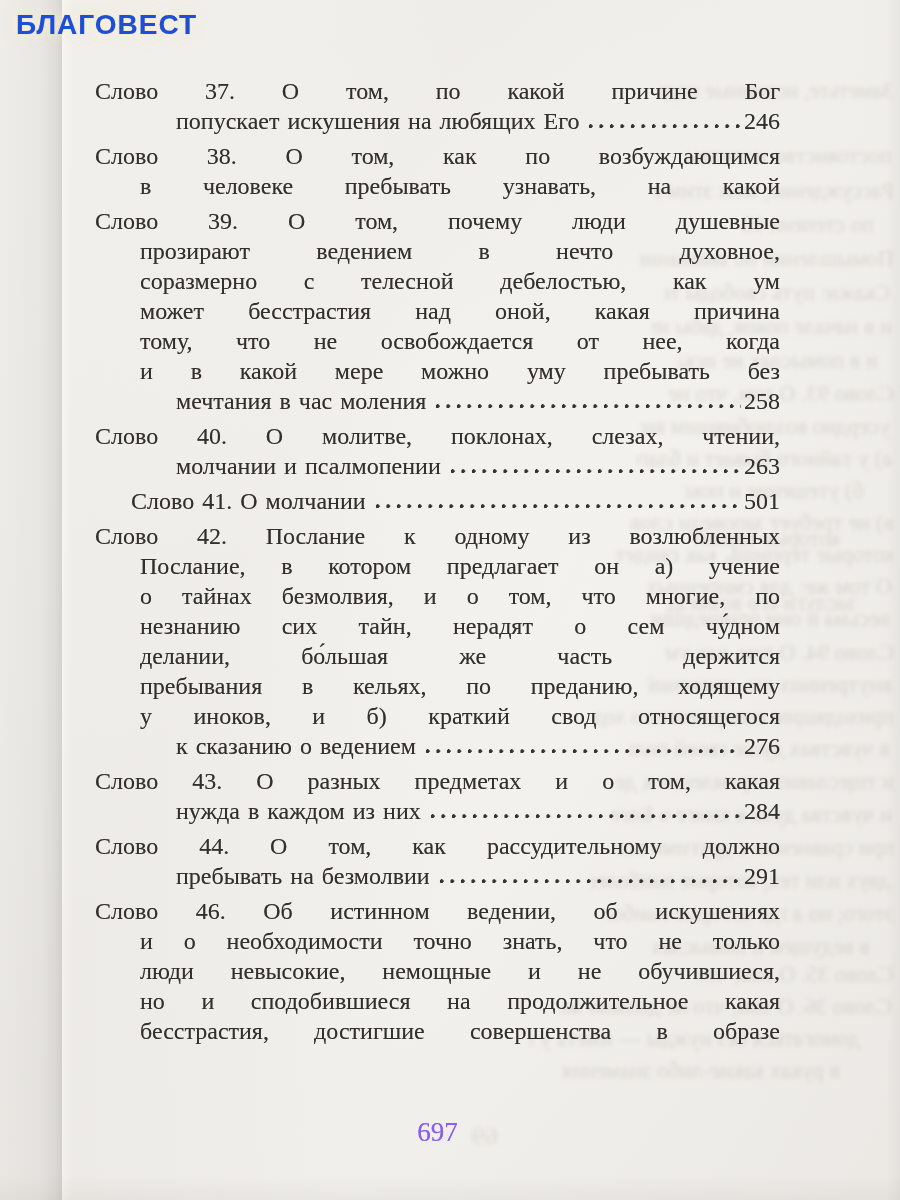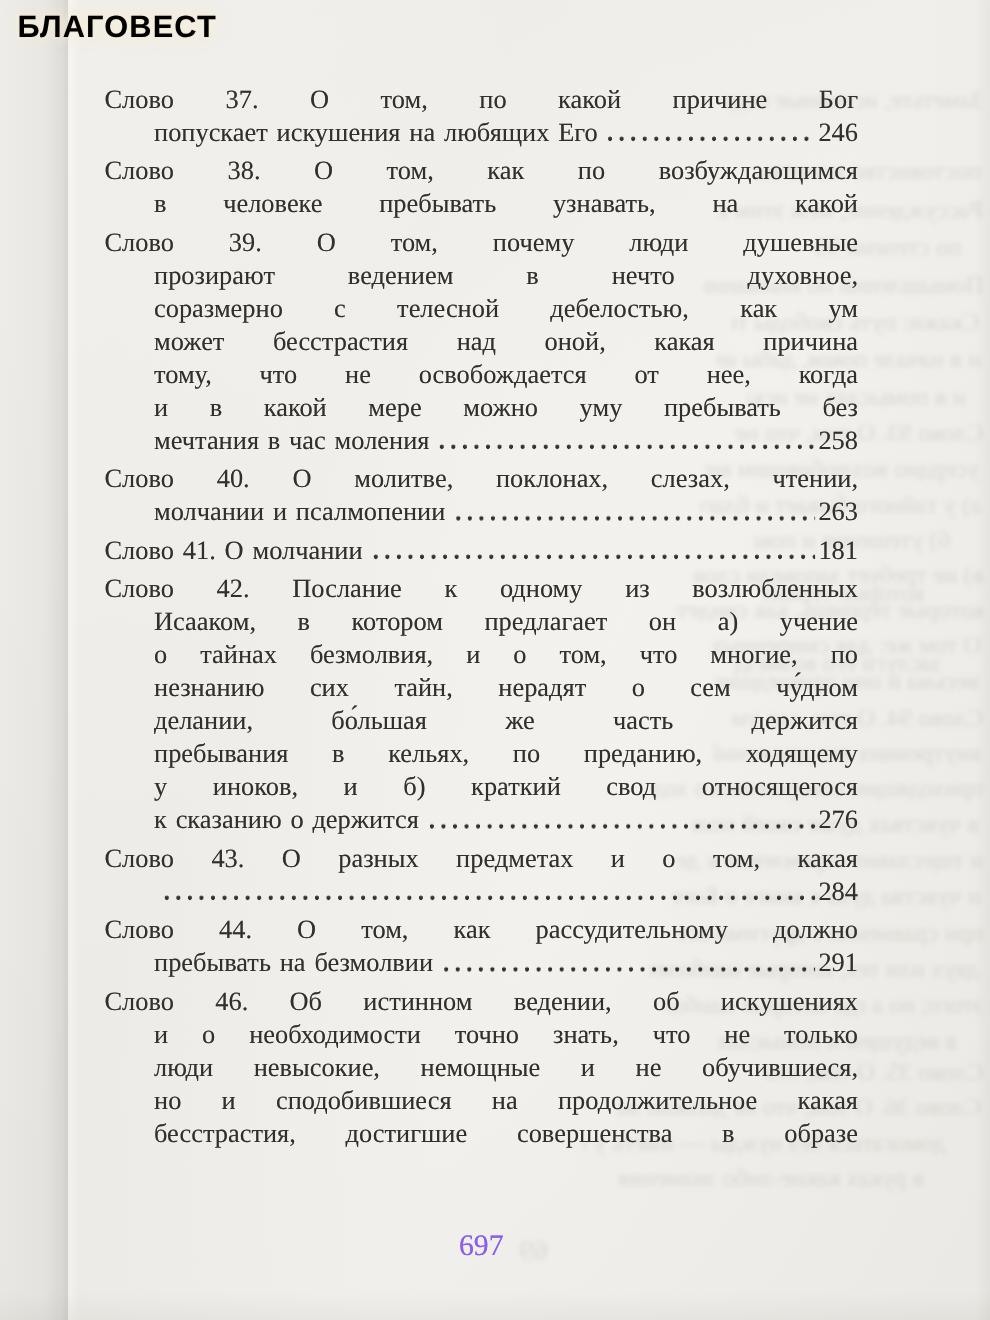--- a/index.html
+++ b/index.html
@@ -28,42 +28,42 @@
   .paper-sheen {
     position:absolute; inset:0; z-index:1; pointer-events:none;
     background:
       radial-gradient(ellipse at 48% 35%, rgba(255,255,255,.10), rgba(90,85,75,.03) 95%),
       linear-gradient(113deg, rgba(255,255,255,.12) 0%, rgba(215,212,205,.10) 34%, rgba(255,255,255,.08) 60%, rgba(210,207,200,.10) 100%);
   }
   
   .watermark {
     position:absolute; left:16px; top:9px; z-index:4;
     font-family:"Liberation Sans", sans-serif; font-weight:bold;
-    font-size:28px; letter-spacing:1px; color:#000000;
+    font-size:28px; letter-spacing:1px; color:#1d4ed8;
     text-shadow:0 0 1px rgba(172,138,110,.4),
                 0 0 9px rgba(250,240,214,.95),
                 0 0 18px rgba(250,240,214,.85);
   }
   
   .ghost-layer { position:absolute; inset:0; z-index:2; pointer-events:none; }
   .ghost {
     position:absolute; white-space:nowrap; overflow:hidden;
     transform:scaleX(-1); filter:blur(2.3px);
     color:#c7c4bd; opacity:.55; font-size:22.5px; line-height:26px;
   }
   
   .toc {
     position:absolute; left:95px; top:76px; width:685px; z-index:3;
     color:#32302c; font-size:24px; line-height:30px; word-spacing:2px;
     text-shadow:0 0 .6px rgba(50,48,44,.45);
   }
   .entry { margin-bottom:5px; }
   .line { text-align:justify; text-align-last:justify; -moz-text-align-last:justify; }
   .line.cont { padding-left:45px; }
-  .line.final { display:flex; align-items:baseline; text-align:left; text-align-last:auto; -moz-text-align-last:auto; }
+  .line.final { display:flex; align-items:baseline; text-align:left; text-align-last:auto;margin-left:36px; -moz-text-align-last:auto; }
   .final .entry-text { flex:0 0 auto; }
   .final .dots {
     flex:1 1 auto; align-self:flex-end; height:7px; margin:0 3px 6px 7px;
     background-image:radial-gradient(circle at 2.6px 3.2px, #34322e 1.7px, rgba(0,0,0,0) 2.15px);
     background-size:10.5px 7px; background-repeat:repeat-x; background-position:2px 0;
   }
   .final .page-num { flex:0 0 auto; }
   
   .folio-row {
     position:absolute; left:95px; top:1117px; width:685px; z-index:3;
@@ -148,40 +148,41 @@
       <div class="line final cont">
         <span class="entry-text">молчании и псалмопении</span>
         <span class="dots"></span>
         <span class="page-num">263</span>
       </div>
     </div>
     <div class="entry">
       <div class="line final">
         <span class="entry-text">Слово 41. О молчании</span>
         <span class="dots"></span>
-        <span class="page-num">181</span>
+        <span class="page-num">501</span>
       </div>
     </div>
     <div class="entry">
       <div class="line">Слово 42. Послание к одному из возлюбленных</div>
-      <div class="line cont">Исааком, в котором предлагает он а) учение</div>
+      <div class="line cont">Послание, в котором предлагает он а) учение</div>
       <div class="line cont">о тайнах безмолвия, и о том, что многие, по</div>
       <div class="line cont">незнанию сих тайн, нерадят о сем чу́дном</div>
       <div class="line cont">делании, бо́льшая же часть держится</div>
       <div class="line cont">пребывания в кельях, по преданию, ходящему</div>
       <div class="line cont">у иноков, и б) краткий свод относящегося</div>
       <div class="line final cont">
-        <span class="entry-text">к сказанию о держится</span>
+        <span class="entry-text">к сказанию о ведением</span>
         <span class="dots"></span>
         <span class="page-num">276</span>
       </div>
     </div>
     <div class="entry">
       <div class="line">Слово 43. О разных предметах и о том, какая</div>
       <div class="line final cont">
+        <span class="entry-text">нужда в каждом из них</span>
         <span class="dots"></span>
         <span class="page-num">284</span>
       </div>
     </div>
     <div class="entry">
       <div class="line">Слово 44. О том, как рассудительному должно</div>
       <div class="line final cont">
         <span class="entry-text">пребывать на безмолвии</span>
         <span class="dots"></span>
         <span class="page-num">291</span>

